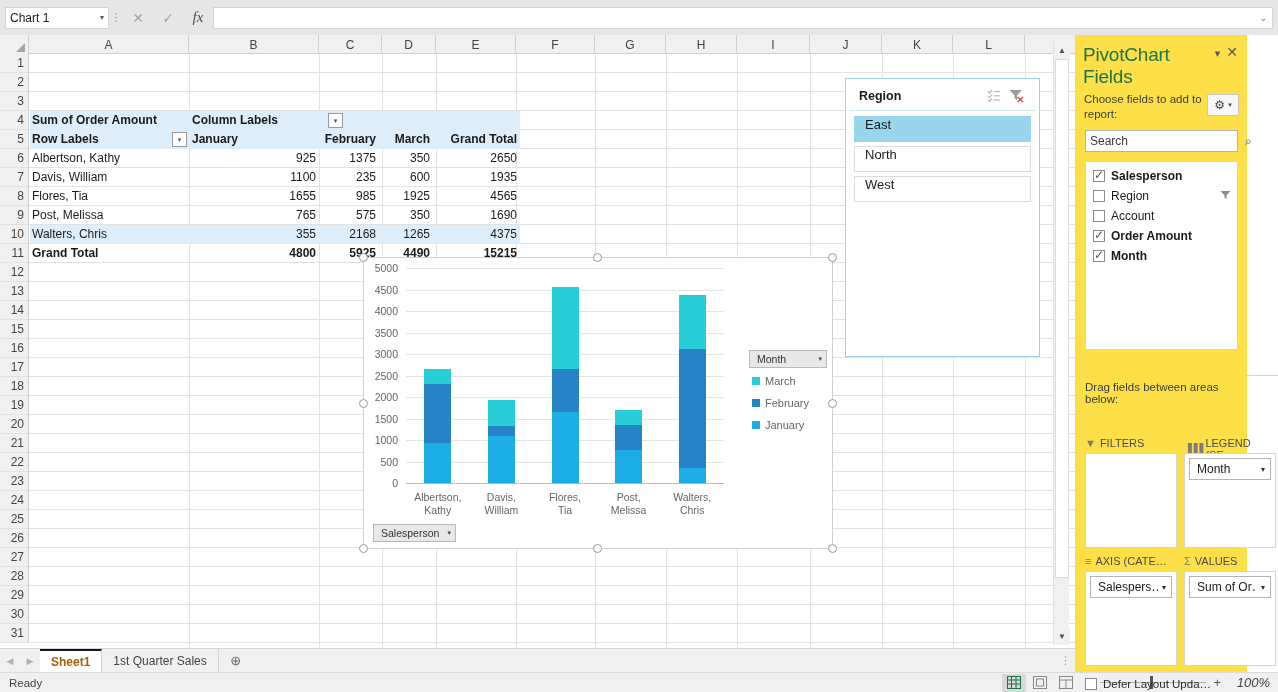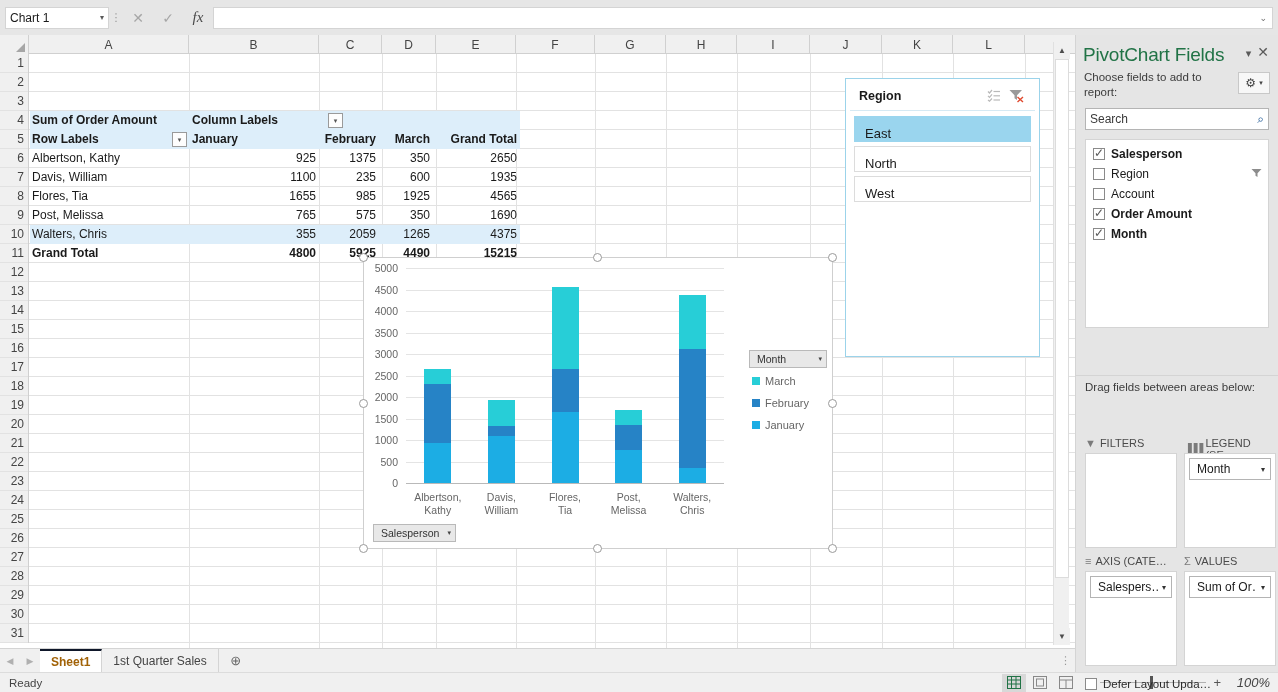--- a/index.html
+++ b/index.html
@@ -115,21 +115,21 @@
   .slicer-hdr {
     height: 30px; display: flex; align-items: center;
     padding: 0 8px 0 9px; border-bottom: 1px solid #d5e9f3;
     margin: 2px 4px 0 4px;
   }
   .slicer-title { flex: 1; font-weight: bold; font-size: 12.5px; color: #1a1a1a; }
   .sl-icon { width: 22px; height: 18px; display:flex; align-items:center; justify-content:center; }
   .slicer-items { padding: 5px 8px 0 8px; }
   .sl-item {
     height: 26px; margin-bottom: 4px; border: 1px solid #dcdcdc;
-    background: #fff; display: flex; align-items: flex-end; padding-left: 10px;
+    background: #fff; display: flex; align-items: flex-start; padding-left: 10px;
     font-size: 13px; color: #1a1a1a;
   }
   .sl-item.sel { background: #9ad5ee; border-color: #9ad5ee; }
 
   
   .chart {
     position: absolute; left: 363px; top: 257px; width: 470px; height: 292px;
     background: #fff; border: 1px solid #cfcfcf;
   }
   .handle {
@@ -225,22 +225,22 @@
     width: 106px; height: 1px; background: #b0b0b0; position: relative;
   }
   .zoom-thumb {
     position: absolute; left: 50px; top: -6px; width: 3px; height: 13px;
     background: #555;
   }
   .zoom-pct { font-size: 13px; color: #444; width: 42px; text-align: right; font-style: italic; }
 
   
   .pane {
-    position: absolute; left: 1075px; top: 35px; width: 203px; height: 637px;
-    background: #e5e5e5; border-left: 1px solid #d4d4d4;
+    position: absolute; left: 1075px; top: 35px; width: 172px; height: 637px;
+    background: #fde047; border-left: 1px solid #d4d4d4;
   }
   .pane-hdr { display: flex; align-items: flex-start; padding: 9px 6px 0 7px; }
   .pane-title {
     font-size: 19px; color: #217346; flex: 1; line-height: 22px;
     font-family: "Liberation Sans", sans-serif; letter-spacing: -0.2px;
   }
   .pane-ic { color: #5a5a5a; font-size: 11px; padding: 3px 3px 0 3px; }
   .pane-ic.x { font-size: 14px; padding-top: 0; }
   .pane-sub {
     padding: 4px 8px 0 8px; display: flex; align-items: flex-start;
@@ -465,21 +465,21 @@
       <div class="cell r" style="left:404px;top:133px;width:87px;">4565</div>
 
       <div class="cell" style="left:0px;top:152px;width:160px;">Post, Melissa</div>
       <div class="cell r" style="left:160px;top:152px;width:130px;">765</div>
       <div class="cell r" style="left:290px;top:152px;width:60px;">575</div>
       <div class="cell r" style="left:350px;top:152px;width:54px;">350</div>
       <div class="cell r" style="left:404px;top:152px;width:87px;">1690</div>
 
       <div class="cell" style="left:0px;top:171px;width:160px;">Walters, Chris</div>
       <div class="cell r" style="left:160px;top:171px;width:130px;">355</div>
-      <div class="cell r" style="left:290px;top:171px;width:60px;">2059</div>
+      <div class="cell r" style="left:290px;top:171px;width:60px;">2168</div>
       <div class="cell r" style="left:350px;top:171px;width:54px;">1265</div>
       <div class="cell r" style="left:404px;top:171px;width:87px;">4375</div>
 
       <div class="cell b" style="left:0px;top:190px;width:160px;">Grand Total</div>
       <div class="cell b r" style="left:160px;top:190px;width:130px;text-align:right;">4800</div>
       <div class="cell b r" style="left:290px;top:190px;width:60px;">5925</div>
       <div class="cell b r" style="left:350px;top:190px;width:54px;">4490</div>
       <div class="cell b r" style="left:404px;top:190px;width:87px;">15215</div>
     </div>
   </div>

